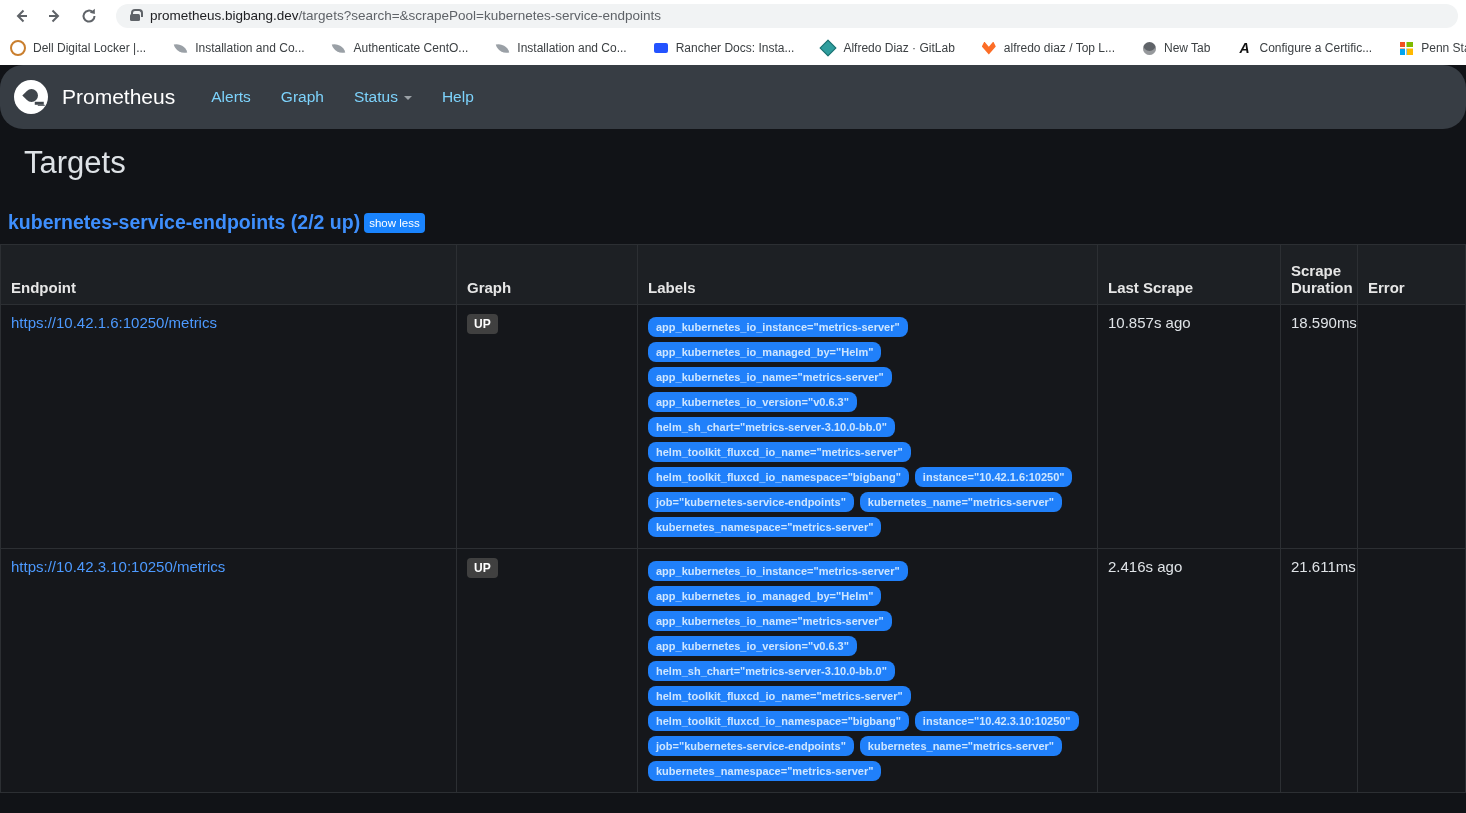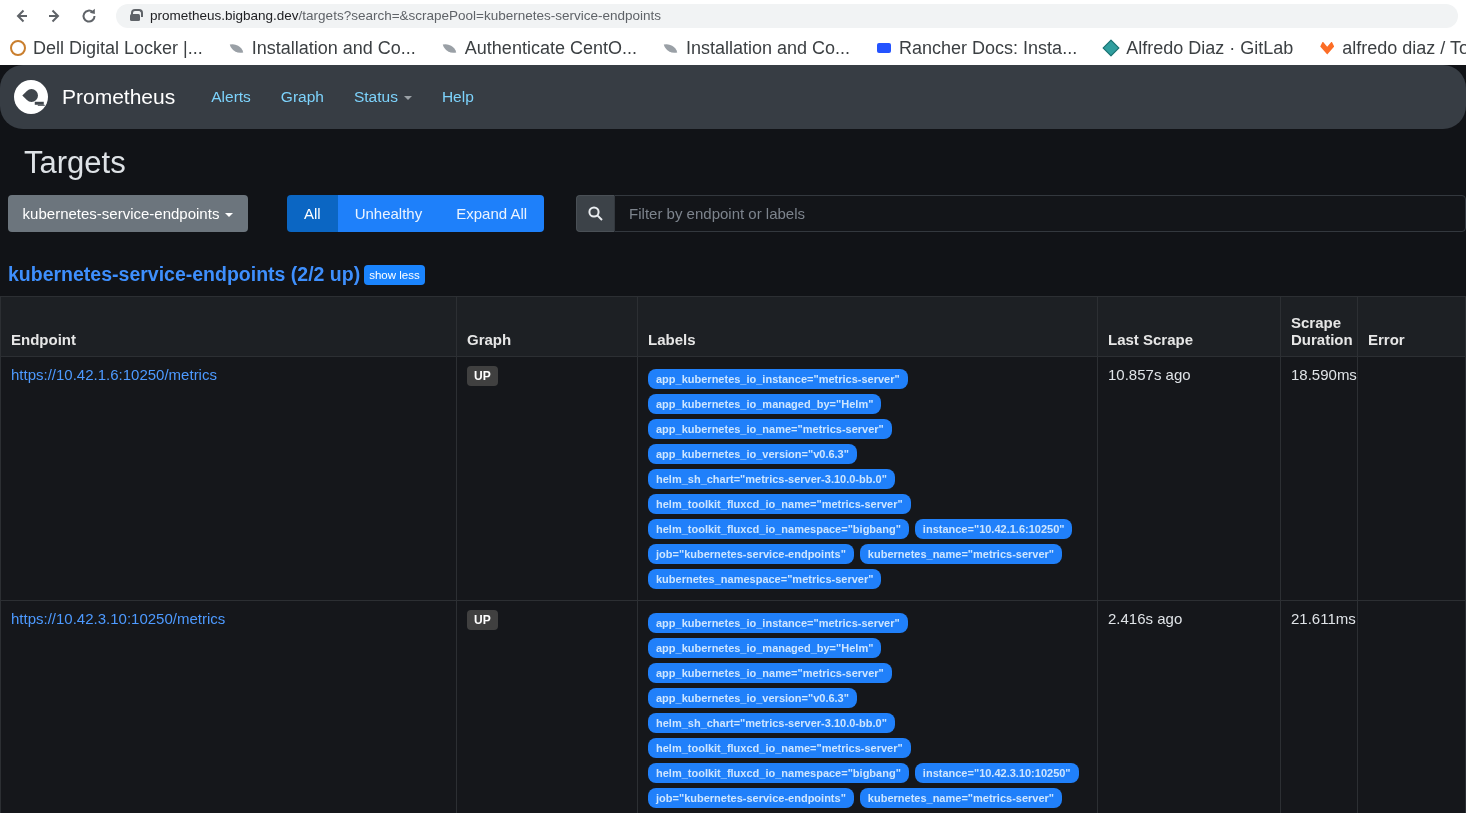--- a/index.html
+++ b/index.html
@@ -14,21 +14,21 @@
     align-items:center; padding:12px 12px; margin-left:6px; }
   .lock { width:10px; height:7px; background:#5f6368; border-radius:1.5px; position:relative; margin:3px 10px 0 2px; }
   .lock::before { content:""; position:absolute; top:-5px; left:1px; width:8px; height:6px;
     border:2px solid #5f6368; border-bottom:none; border-radius:4px 4px 0 0; }
   .url-text { font-size:13.5px; color:#202124; white-space:nowrap; }
   .url-path { color:#5f6368; }
 
   .bookmarks-bar { height:34px; background:#ffffff; display:flex; align-items:center; padding:0 10px; }
   .bm { display:flex; align-items:center; margin-right:26px; cursor:pointer; white-space:nowrap; }
   .bm:last-child { margin-left:auto; margin-right:2px; }
-  .bm-label { font-size:18px; color:#3c4043; }
+  .bm-label { font-size:12px; color:#3c4043; }
   .ic { width:16px; height:16px; display:inline-flex; align-items:center; justify-content:center;
     margin-right:7px; flex:none; position:relative; }
   .ic-dell::before { content:""; width:12px; height:12px; border-radius:50%; border:2px solid #c97e2d; }
   .ic-feather::before { content:""; width:11px; height:11px; background:#9aa0a6;
     border-radius:0 100% 0 100%; transform:rotate(-15deg); }
   .ic-rancher::before { content:""; width:14px; height:10px; background:#2453ff; border-radius:2px; }
   .ic-cube::before { content:""; width:10px; height:10px; background:#2f9e9e; border:1px solid #1d7070; transform:rotate(45deg); }
   .ic-gitlab-fox::before { content:""; width:14px; height:13px; background:#fc6d26;
     clip-path:polygon(50% 100%, 0 38%, 18% 0, 50% 40%, 82% 0, 100% 38%); }
   .ic-globe::before { content:""; width:13px; height:13px; border-radius:50%; background:#5f6368;
@@ -173,40 +173,20 @@
   <span class="nav-link">
       <span>Status</span>
       <span class="caret-dn"></span>
     </span>
   <span class="nav-link">Help</span>
 </div>
 
 <div class="content">
   <h1 class="page-title">Targets</h1>
 
-  <div class="controls">
-    <button class="pool-dropdown">
-      <span>kubernetes-service-endpoints</span>
-        <span class="caret-dn"></span>
-    </button>
-    <div class="btn-group">
-      <button class="btn-seg btn-all">All</button>
-      <button class="btn-seg btn-blue">Unhealthy</button>
-      <button class="btn-seg btn-blue">Expand All</button>
-    </div>
-    <div class="search-group">
-      <span class="search-addon">
-        <svg width="17" height="17" viewBox="0 0 17 17">
-            <circle cx="7" cy="7" r="4.6" fill="none" stroke="#e9ecef" stroke-width="2"></circle>
-            <line x1="10.6" y1="10.6" x2="15" y2="15" stroke="#e9ecef" stroke-width="2"></line>
-          </svg>
-      </span>
-      <input class="search-input" placeholder="Filter by endpoint or labels" style="">
-    </div>
-  </div>
 
   <div class="section-head">
     <span class="section-title">kubernetes-service-endpoints (2/2 up)</span>
     <button class="show-less-btn">show less</button>
   </div>
 
   <table class="targets">
     <colgroup>
       <col style="width:456px">
         <col style="width:181px">

